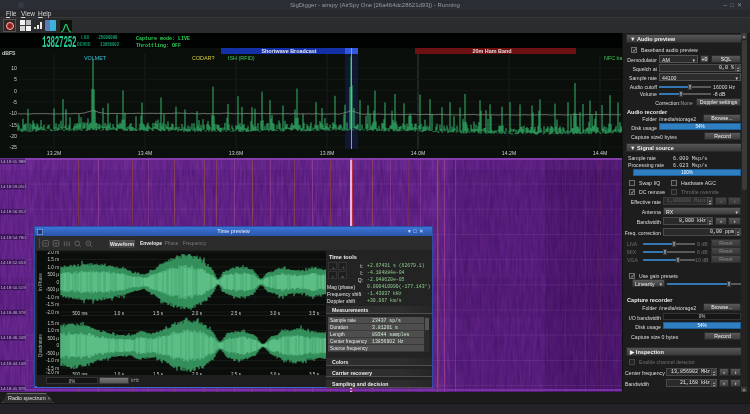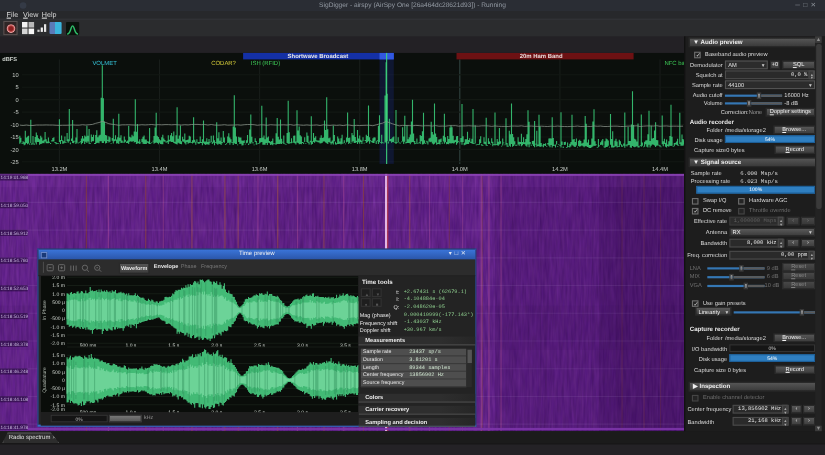--- a/index.html
+++ b/index.html
@@ -363,20 +363,29 @@
       <div class="abs" style="left:6.5px;top:1px;width:2.5px;height:7px;background:#e5e5e5"></div>
     </div>
     <div class="abs" style="left:45px;top:2px;width:11px;height:11px;background:linear-gradient(90deg,#5a7ab8 0 45%,#3ab4dc 45% 100%);border-radius:1px"></div>
     <div class="abs" style="left:60px;top:1.5px;width:12px;height:12px;background:#0b120c;border-radius:1px">
       <svg width="12" height="12">
           <path d="M1 10 C4.5 10 4.2 2.5 6 2.5 C7.8 2.5 7.5 10 11 10" fill="none" stroke="#2fbf6a" stroke-width="1.3"></path>
         </svg>
     </div>
   </div>
 
+  <div class="abs" id="lcd">
+    <div class="abs seg" style="left:42px;top:0.5px;font-size:16px;letter-spacing:-0.5px;transform:scaleX(0.47);transform-origin:left top">13827252</div>
+    <div class="abs lcdlab" style="left:81px;top:1.5px">LNB</div>
+    <div class="abs seg" style="left:96px;top:1px;font-size:5.5px;transform:scaleX(0.72);transform-origin:left top;color:#17a273">-25000000</div>
+    <div class="abs lcdlab" style="left:77px;top:8.5px">DEMOD</div>
+    <div class="abs seg" style="left:100px;top:7.5px;font-size:5.5px;transform:scaleX(0.72);transform-origin:left top;color:#17a273">13856902</div>
+    <div class="abs lcdtxt" style="left:136px;top:3px">Capture mode: LIVE</div>
+    <div class="abs lcdtxt" style="left:136px;top:9.5px">Throttling: OFF</div>
+  </div>
 
   <div class="abs" id="sidebar">
   <div class="hdr" style="position:absolute;top:1px">▼ Audio preview</div>
       <div class="chk" style="position:absolute;left:8px;top:14px">
         <div class="tick">✓</div>
       </div>
       <div class="llbl" style="position:absolute;left:18px;top:14px;width:90px">Baseband audio preview</div>
       <div class="lbl" style="position:absolute;left:2px;top:24px;width:32px">Demodulator</div>
       <div class="combo" style="position:absolute;left:36px;top:22px;width:39px">AM<span class="carr">▾</span></div>
       <div class="btn" style="position:absolute;left:77px;top:22px;width:9px">+0</div>

